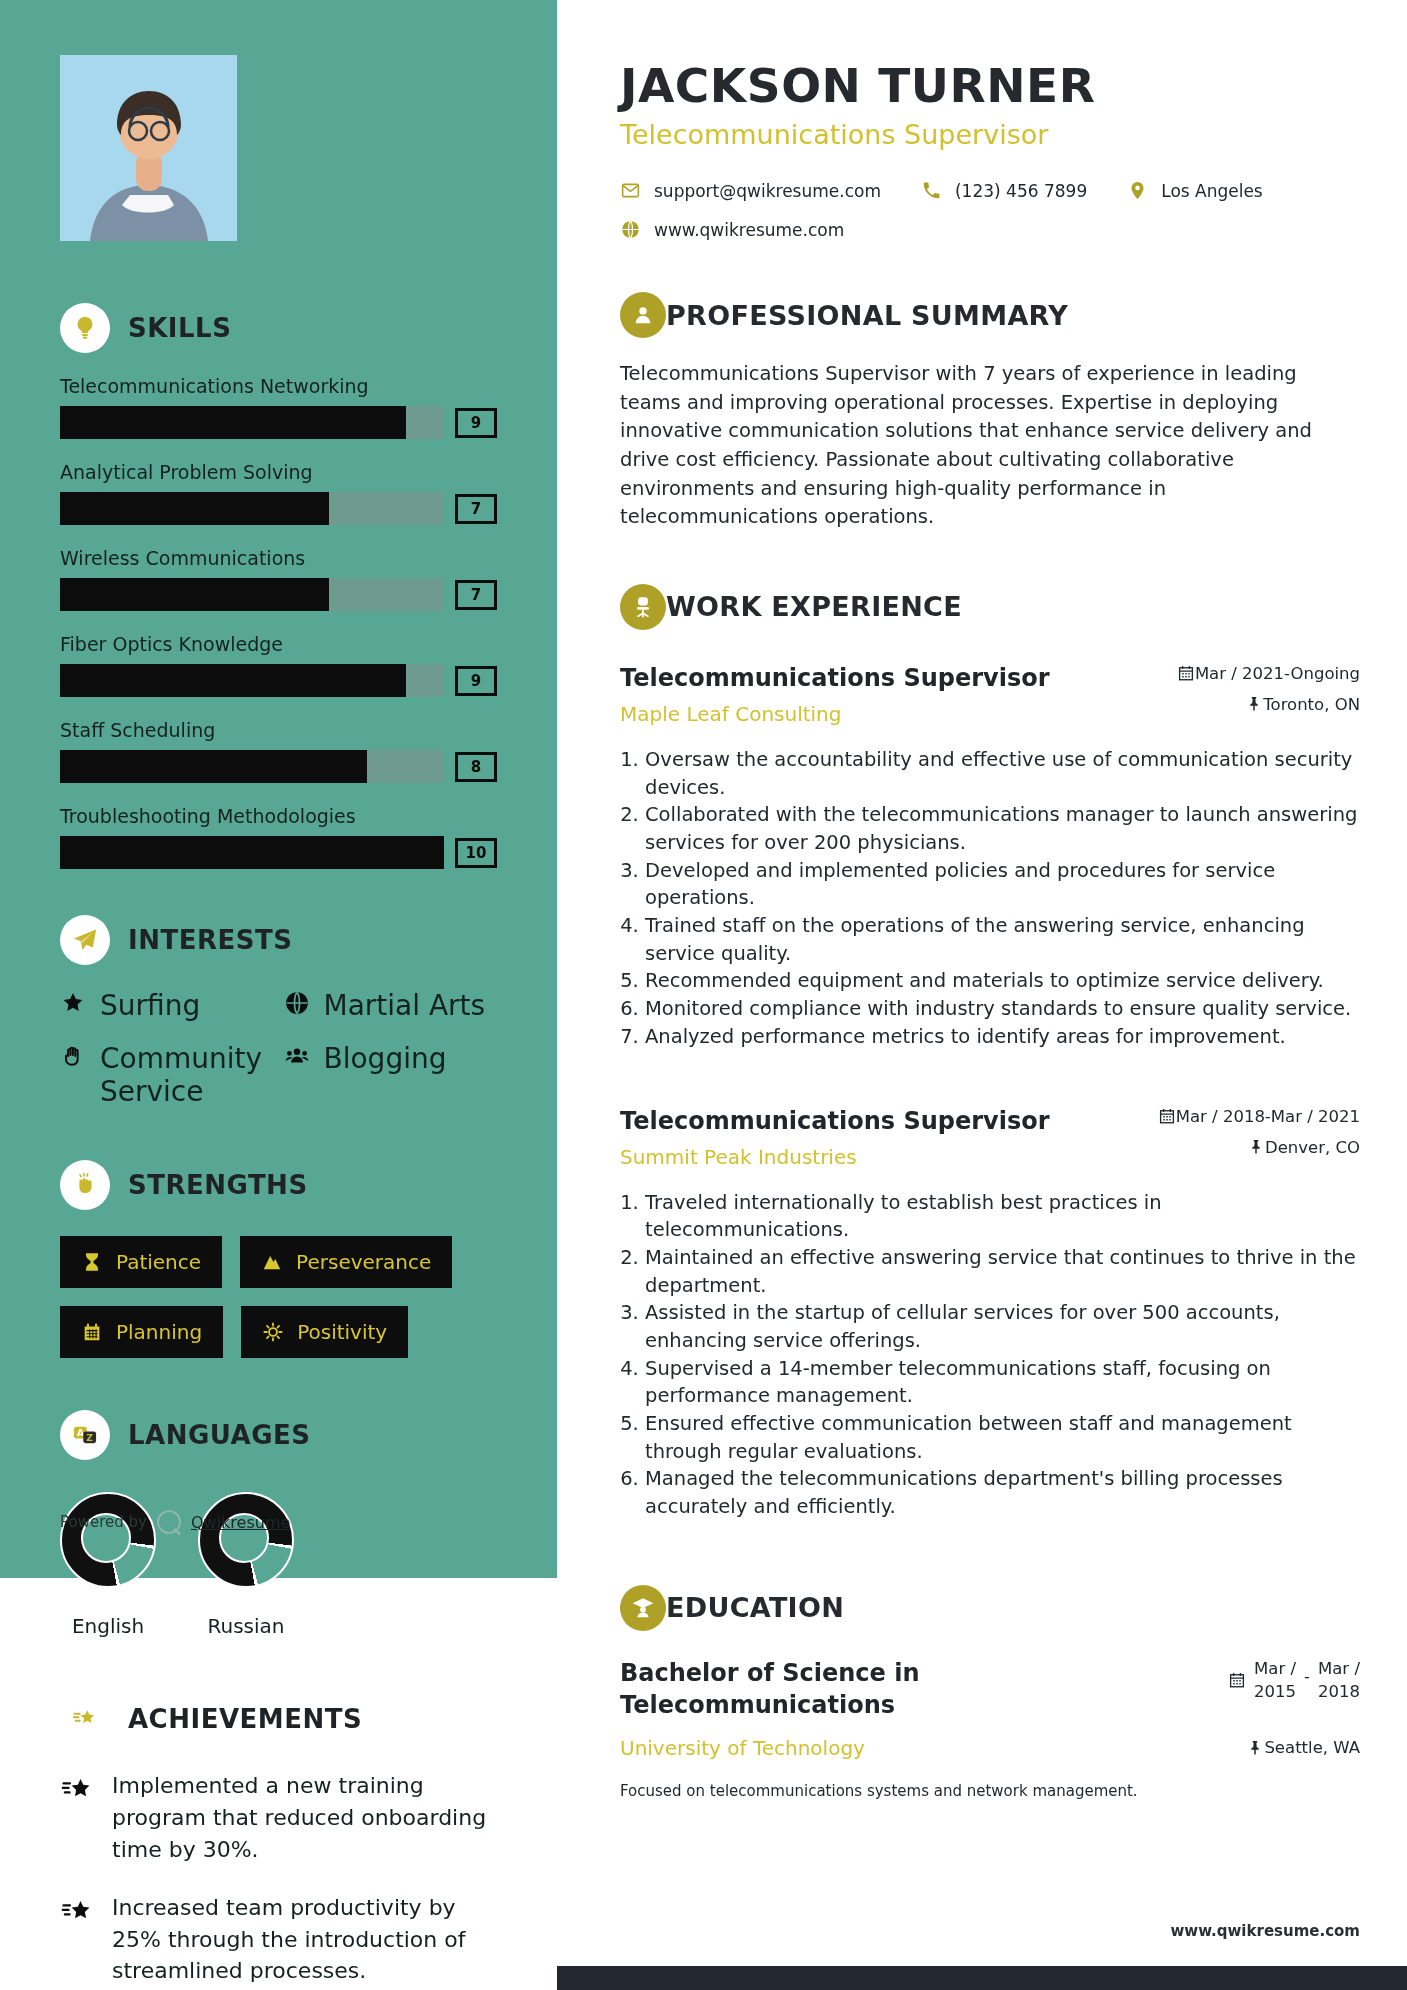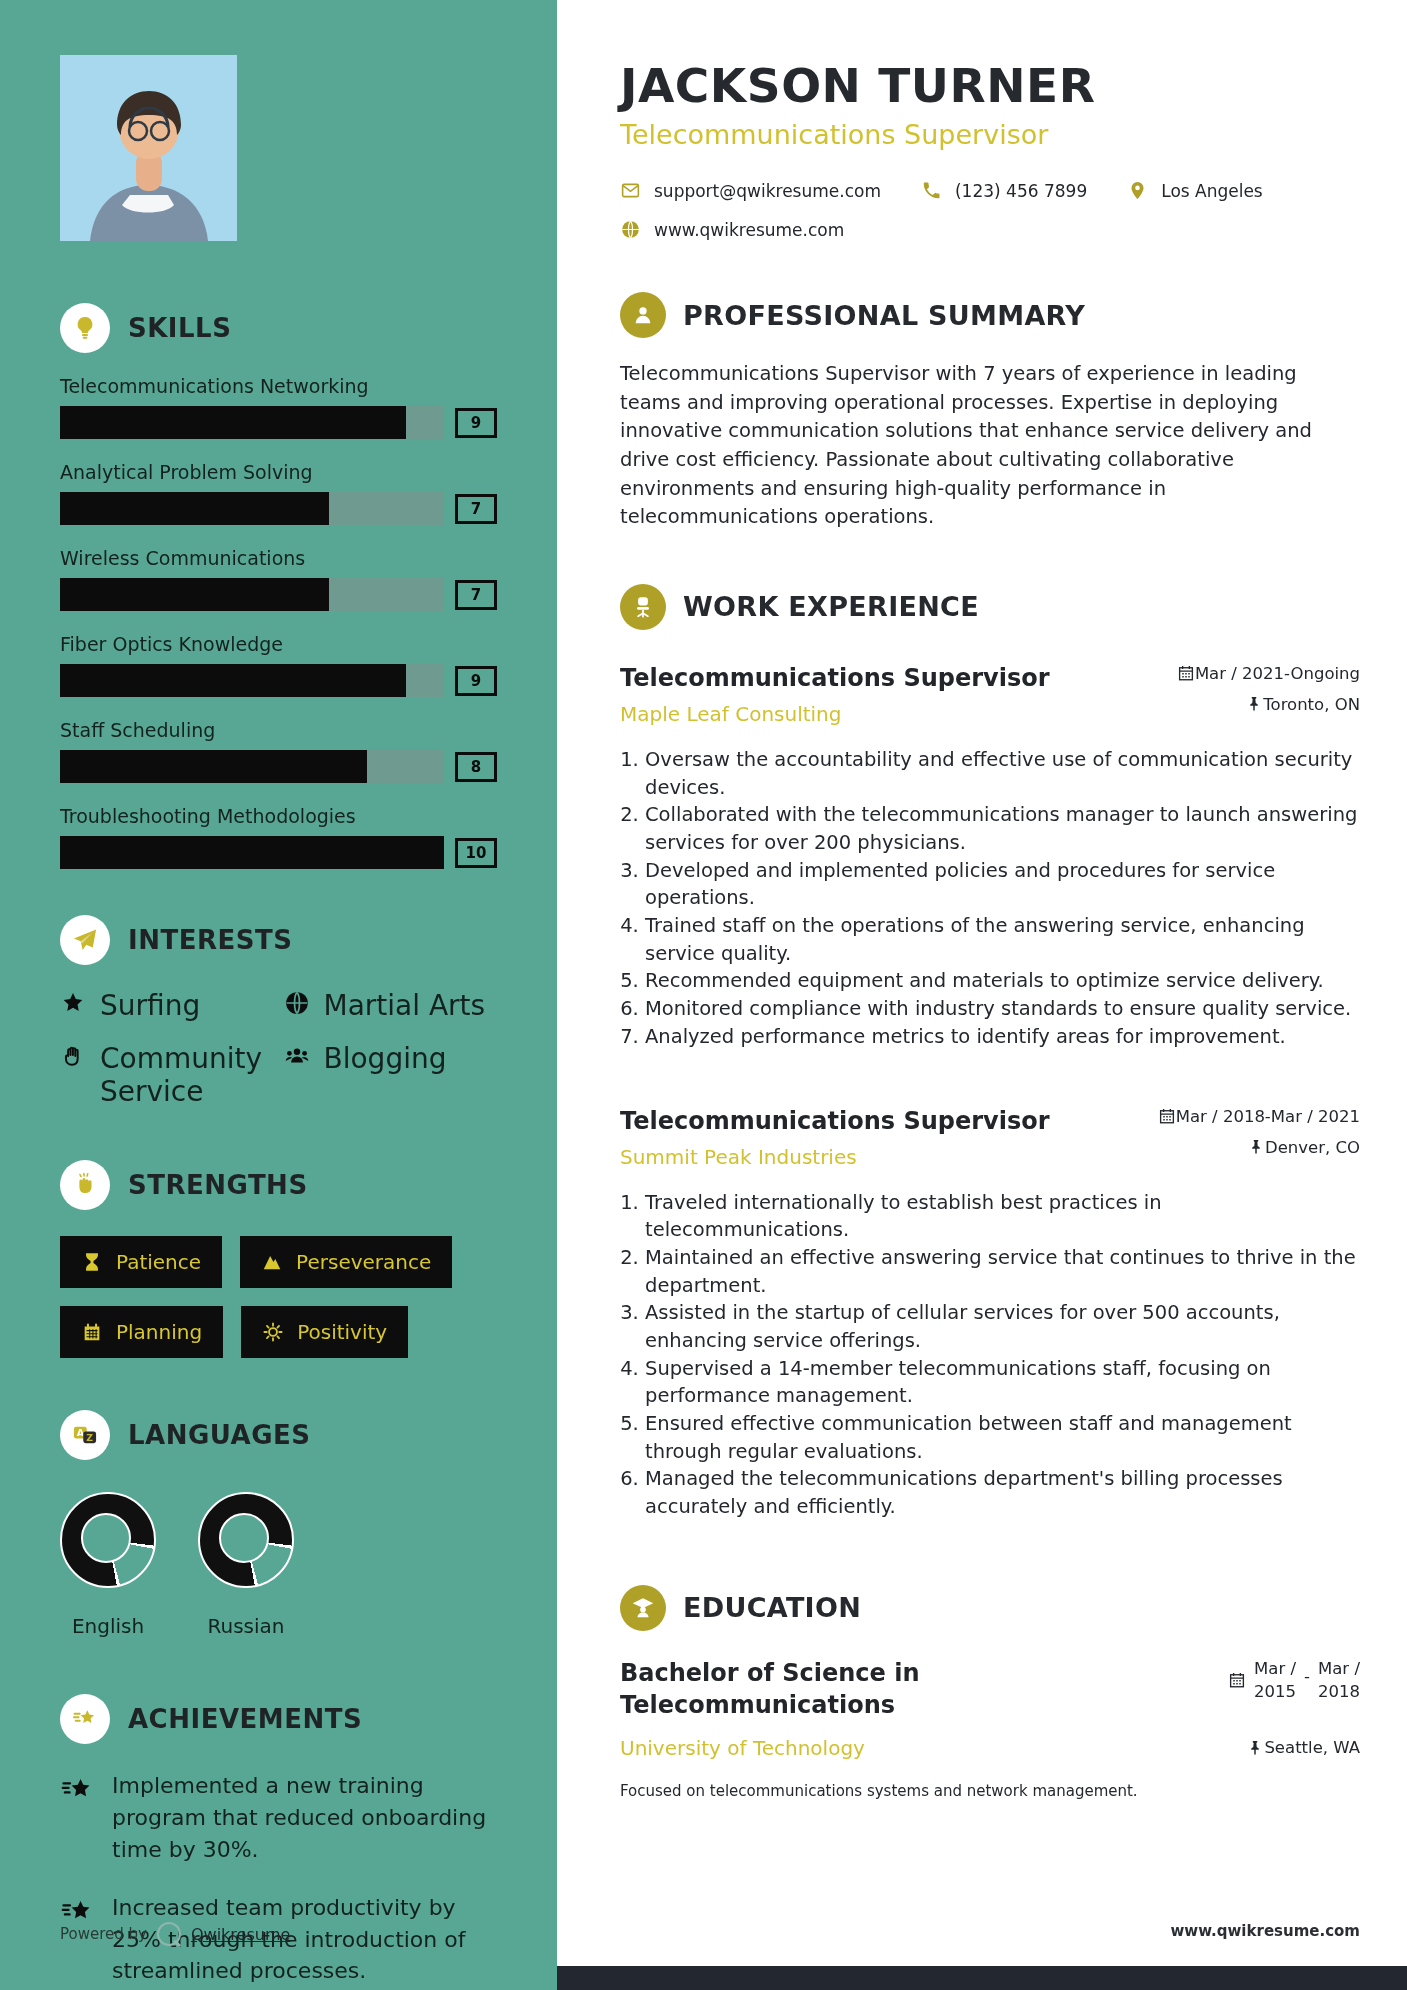--- a/index.html
+++ b/index.html
@@ -1,21 +1,21 @@
 <!DOCTYPE html>
 <html><head>
 <meta charset="utf-8">
 <style>
   * { margin:0; padding:0; box-sizing:border-box; }
   html,body { width:1407px; }
   body { font-family:"DejaVu Sans","Liberation Sans",sans-serif; background:#ffffff; }
   .page { position:relative; width:1407px; height:1990px; background:#ffffff; overflow:hidden; }
 
   
-  .sidebar { position:absolute; left:0; top:0; width:557px; height:1990px; background:#58A794; padding:55px 60px 0 60px; }
+  .sidebar { position:absolute; left:0; top:0; width:557px; height:1578px; background:#58A794; padding:55px 60px 0 60px; }
   .photo { width:177px; height:186px; background:#A8D8EE; overflow:hidden; position:relative; }
   .photo svg { position:absolute; left:0; top:0; }
 
   .side-section { margin-top:0; }
   .side-head { display:flex; align-items:center; gap:18px; }
   .side-head .circ { width:50px; height:50px; border-radius:50%; background:#ffffff; display:flex; align-items:center; justify-content:center; flex:0 0 auto; color:#C9B82C; }
   .side-head .circ svg { width:28px; height:28px; }
   .side-head h2 { font-size:26px; font-weight:800; color:#1F2326; letter-spacing:.5px; }
 
   
@@ -62,21 +62,21 @@
   .job-title-head { font-size:27px; color:#D2C12E; font-weight:500; margin-top:6px; }
 
   .contact { display:flex; align-items:center; gap:12px; margin-top:30px; flex-wrap:wrap; }
   .contact-item { display:flex; align-items:center; gap:13px; margin-right:28px; }
   .contact-item .cico { width:21px; height:21px; color:#AFA028; flex:0 0 auto; }
   .contact-item .cico svg { width:21px; height:21px; }
   .contact-item span { font-size:17px; color:#23272C; }
   .contact-row2 { margin-top:18px; }
 
   .m-section { margin-top:52px; }
-  .m-head { display:flex; align-items:center; gap:17px; }
+  .m-head { display:flex; align-items:center; }
   .m-head .circ { width:46px; height:46px; border-radius:50%; background:#AFA028; color:#ffffff; display:flex; align-items:center; justify-content:center; flex:0 0 auto; }
   .m-head .circ svg { width:26px; height:26px; }
   .m-head h2 { font-size:27px; font-weight:800; color:#26292D; letter-spacing:.3px; }
 
   .summary-text { margin-top:22px; font-size:19.5px; line-height:1.47; color:#24282E; }
 
   .job { margin-top:34px; }
   .job-top { display:flex; justify-content:space-between; align-items:flex-start; }
   .job-titles { max-width:520px; }
   .job-title { font-size:24px; font-weight:700; color:#222529; }

